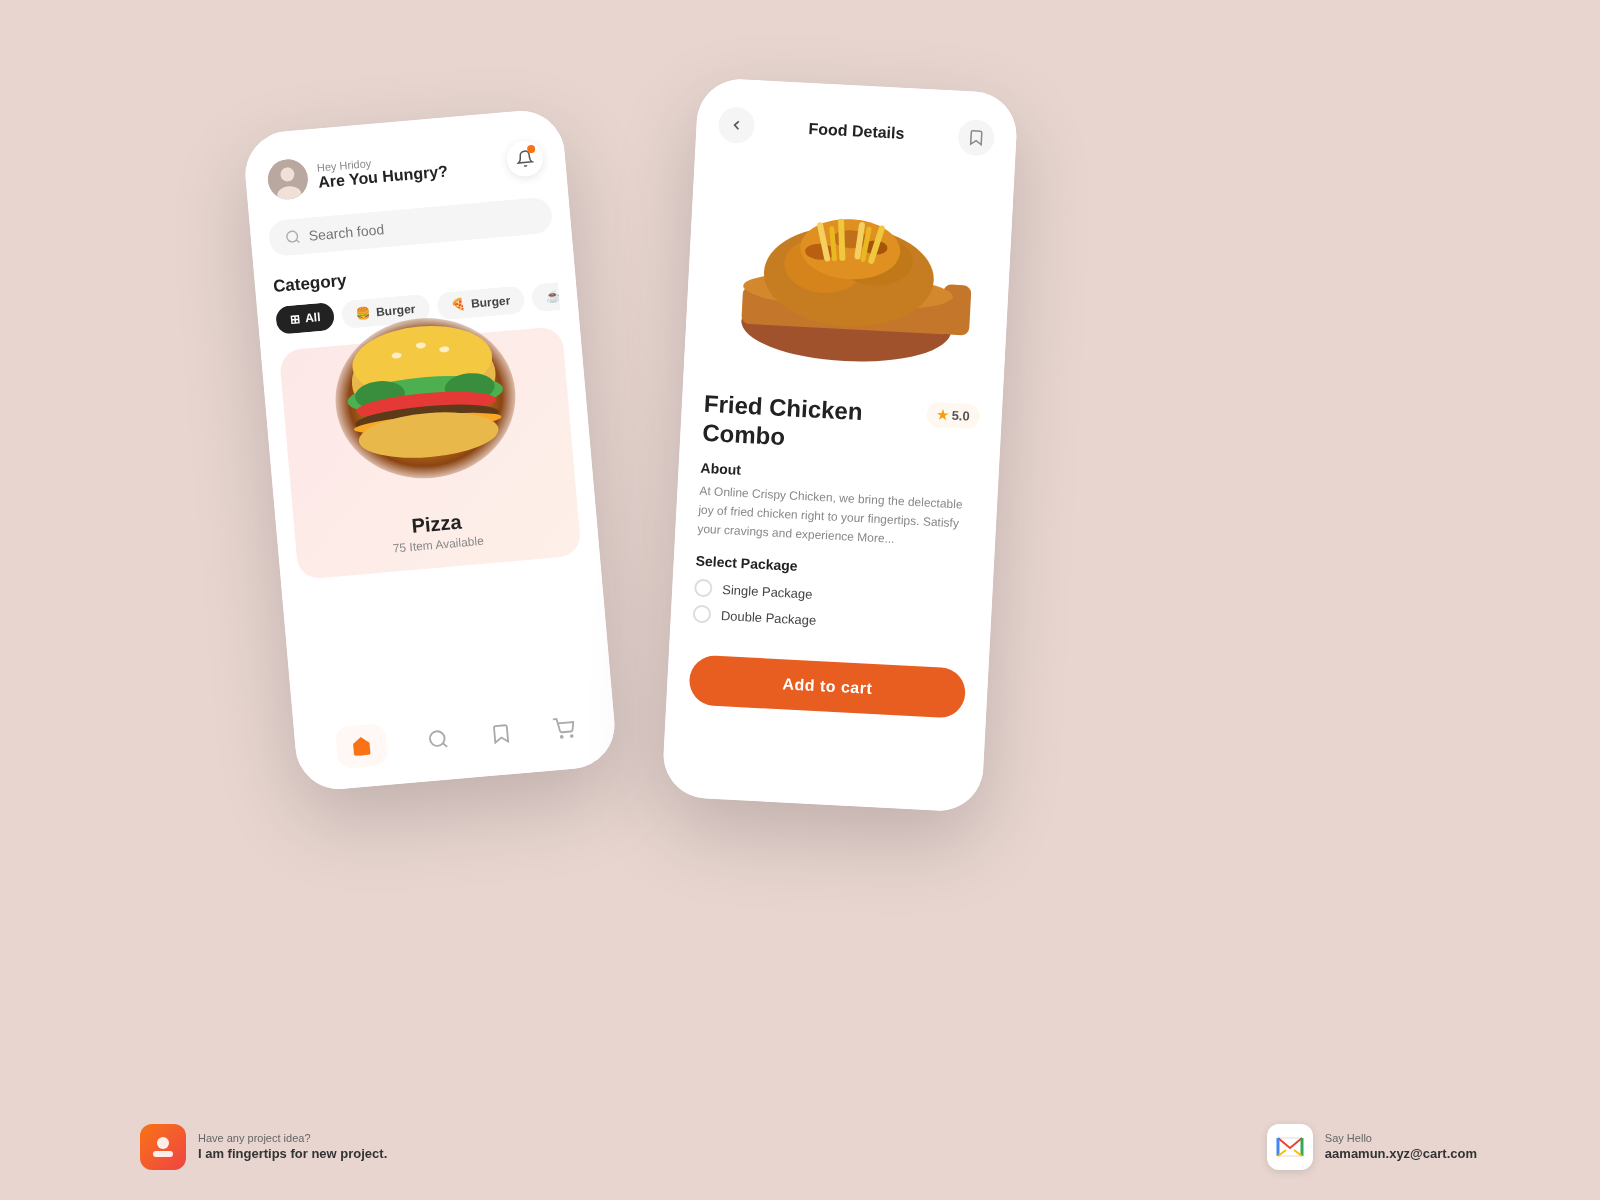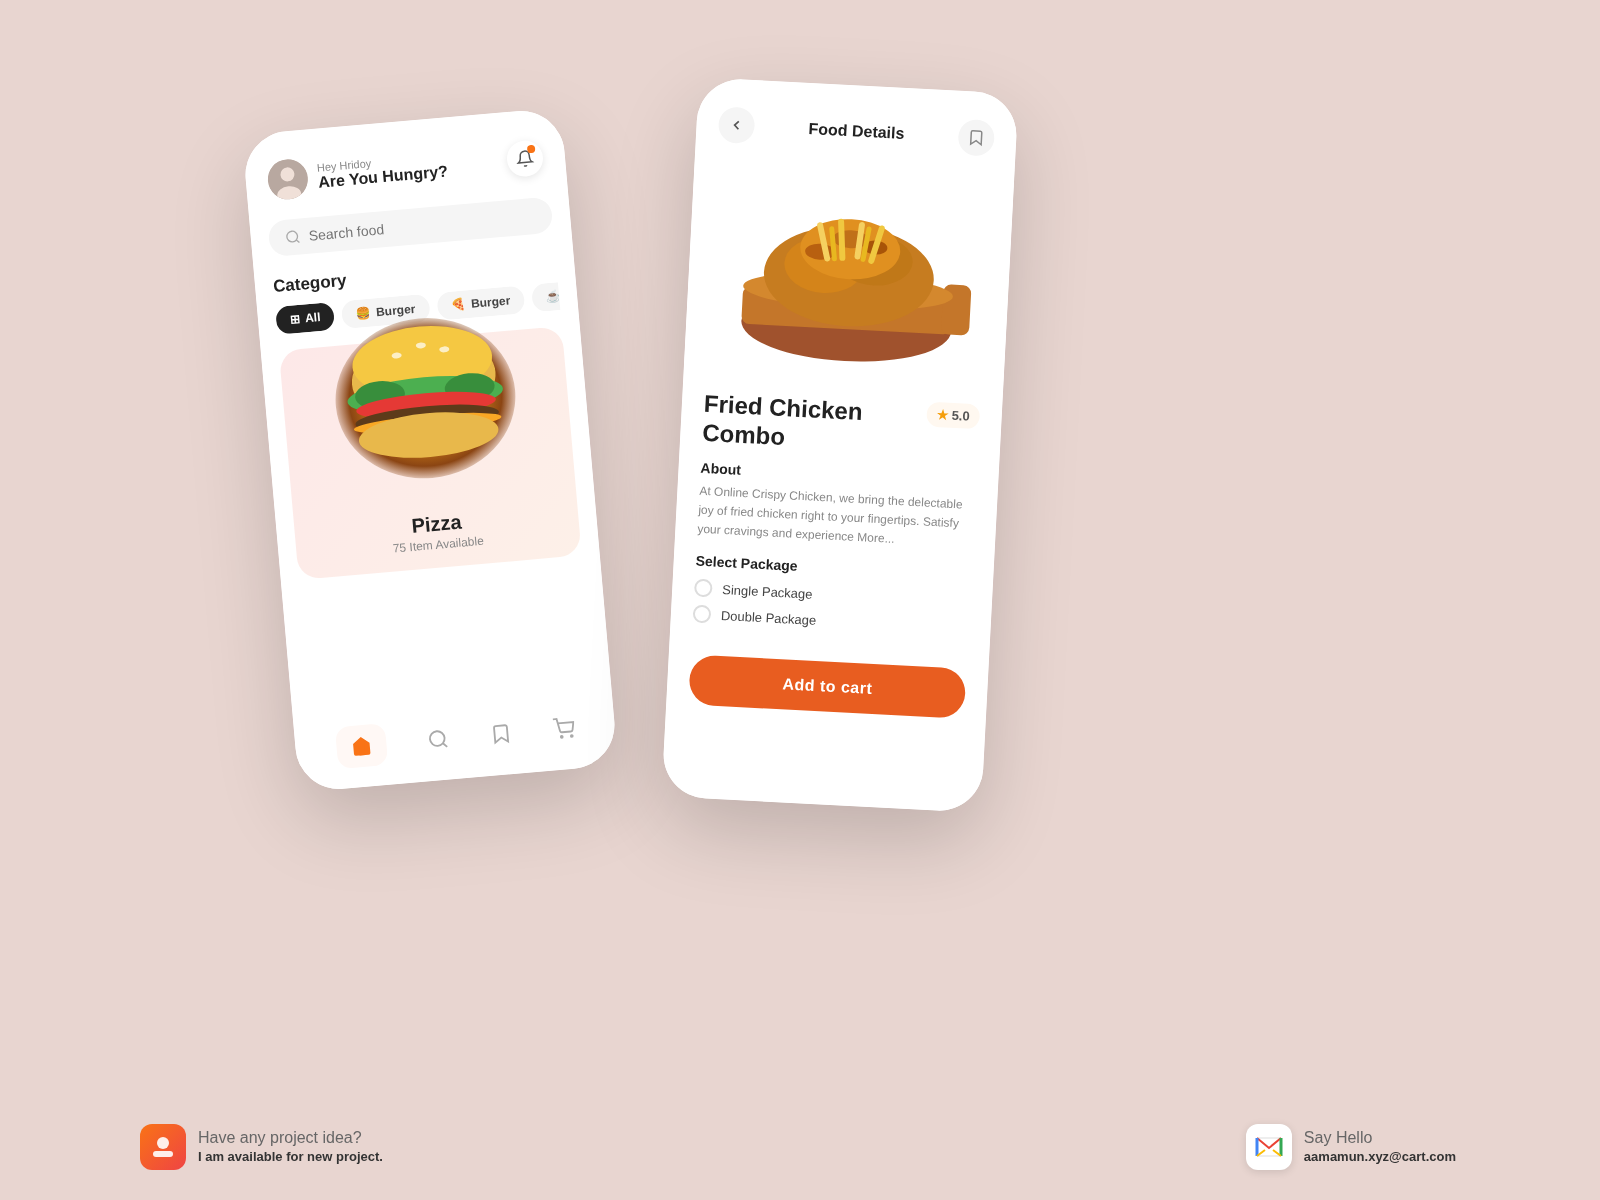--- a/index.html
+++ b/index.html
@@ -414,35 +414,35 @@
       height: 46px;
       border-radius: 12px;
       background: linear-gradient(135deg, #f97316, #ef4444);
       display: flex;
       align-items: center;
       justify-content: center;
       font-size: 20px;
     }
 
     .credit-text small {
-      font-size: 16px;
+      font-size: 11px;
       color: #666;
       display: block;
     }
 
     .credit-text span {
       font-size: 13px;
       color: #333;
       font-weight: 600;
     }
 
     .bottom-right-credit {
       position: absolute;
       bottom: 30px;
-      right: 144px;
+      right: 123px;
       display: flex;
       align-items: center;
       gap: 12px;
     }
 
     .gmail-icon {
       width: 46px;
       height: 46px;
       border-radius: 12px;
       background: #fff;
@@ -651,21 +651,21 @@
 
   <div class="bottom-left-credit">
     <div class="credit-icon">
       <svg width="28" height="28" viewBox="0 0 28 28">
         <circle cx="14" cy="10" r="6" fill="#fff" opacity="0.9"></circle>
         <rect x="4" y="18" width="20" height="6" rx="3" fill="#fff" opacity="0.9"></rect>
       </svg>
     </div>
     <div class="credit-text">
       <small>Have any project idea?</small>
-      <span>I am available for new project.</span>
+      <span>I am fingertips for new project.</span>
     </div>
   </div>
 
   <div class="bottom-right-credit">
     <div class="gmail-icon">
       <svg width="28" height="22" viewBox="0 0 28 22">
         <path d="M2 2h24v18H2z" fill="#fff" stroke="#ddd" stroke-width="1"></path>
         <path d="M2 2l12 10L26 2" fill="none" stroke="#ea4335" stroke-width="2"></path>
         <path d="M2 2v18" fill="none" stroke="#4285f4" stroke-width="3"></path>
         <path d="M26 2v18" fill="none" stroke="#34a853" stroke-width="3"></path>

